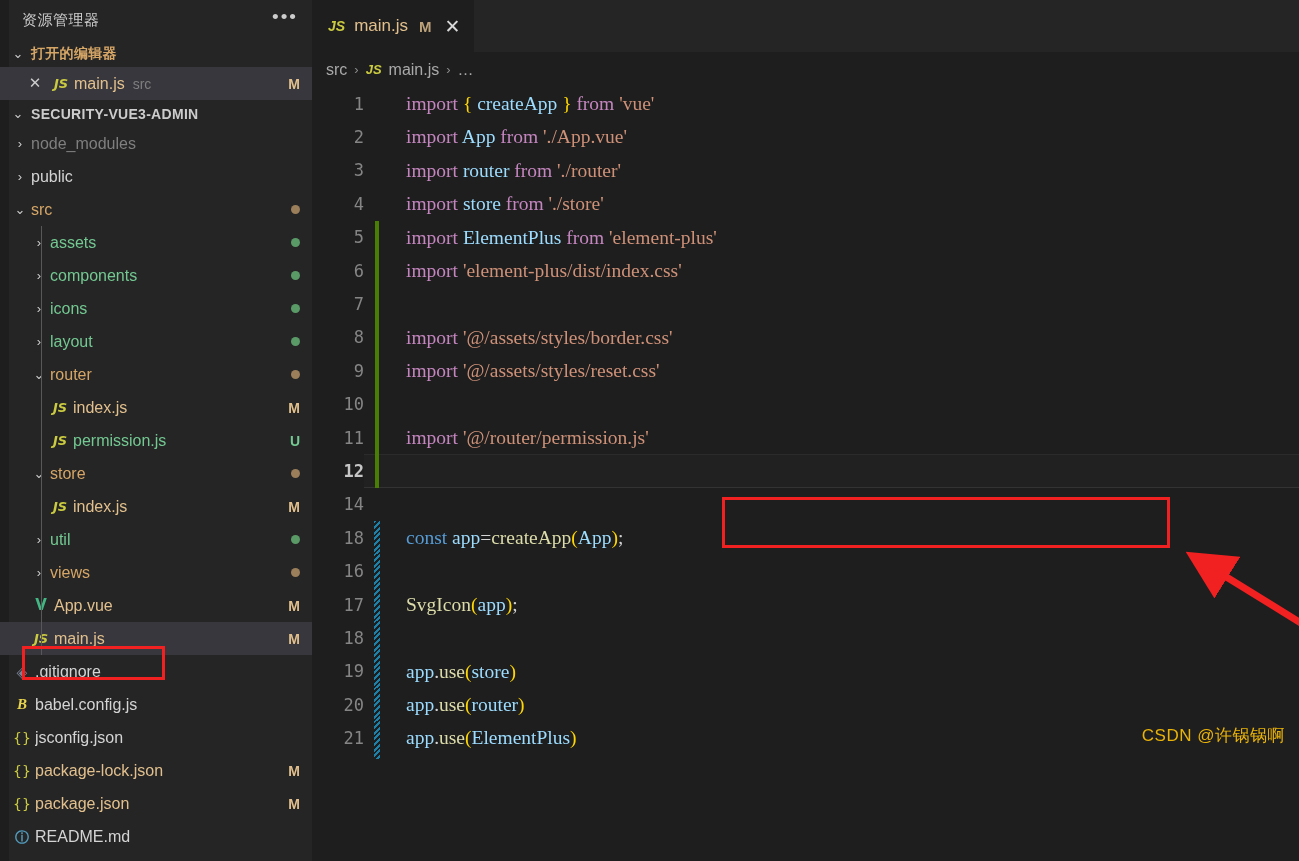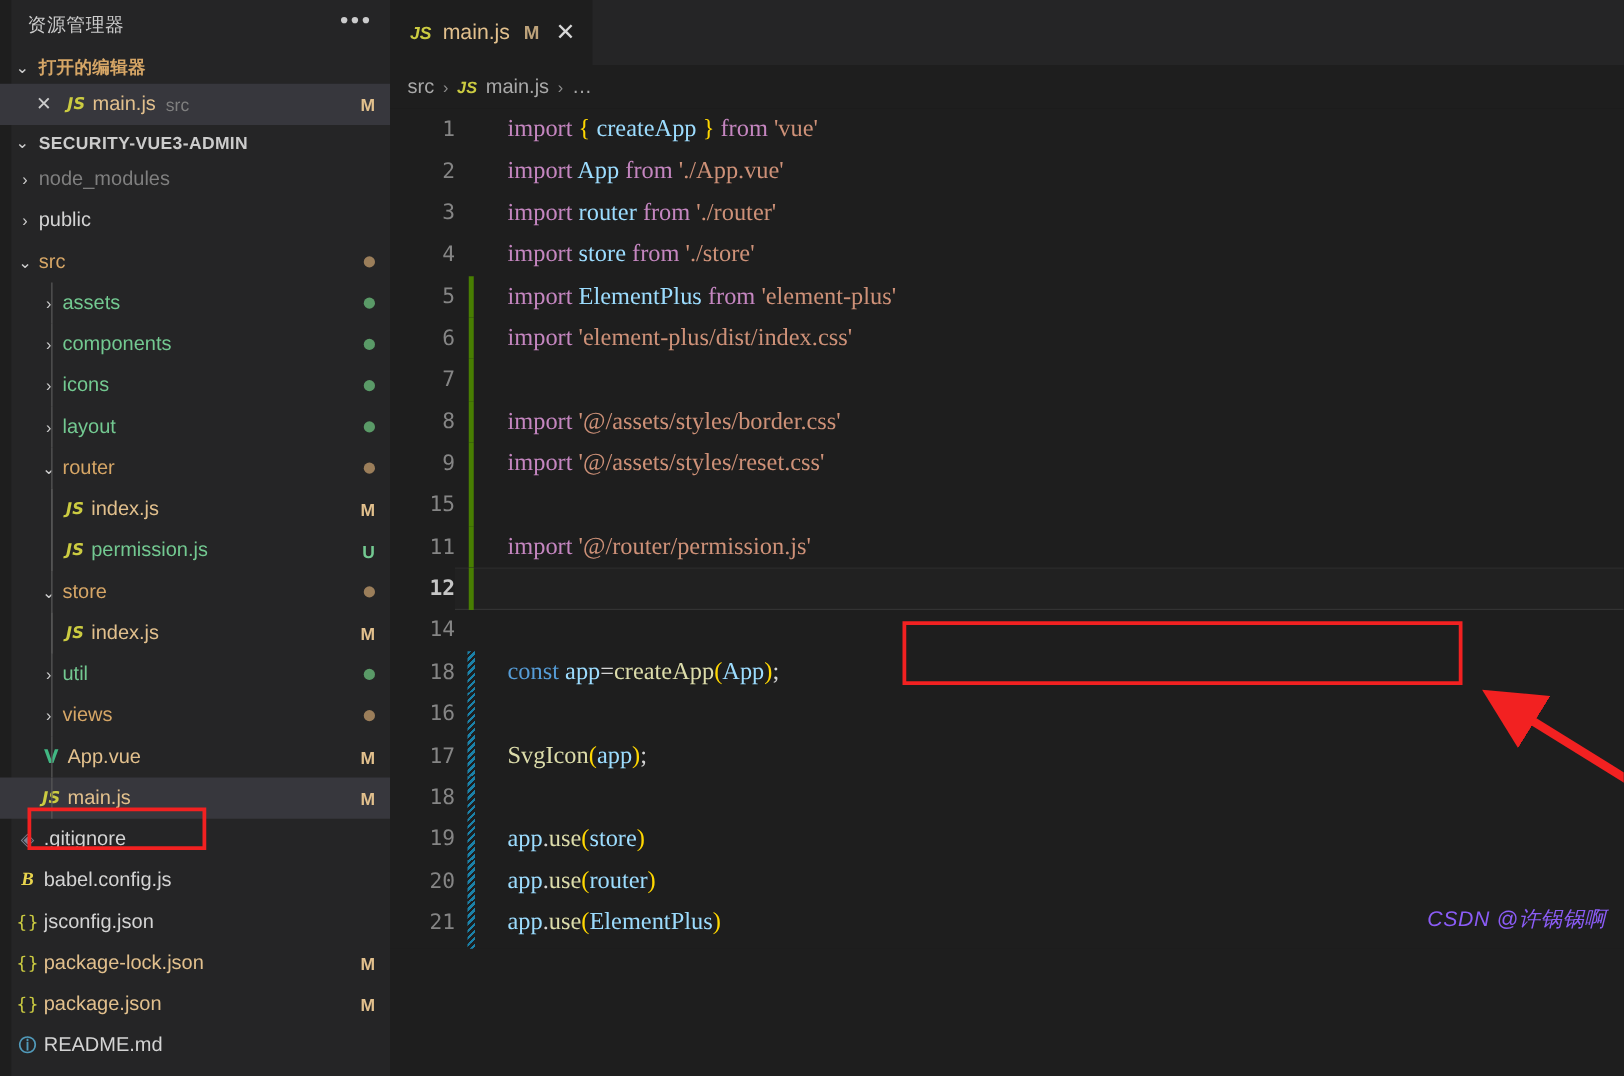--- a/index.html
+++ b/index.html
@@ -126,22 +126,22 @@
   .t-op{color:#d4d4d4;}      
 
   
   .code-redbox{
     position:absolute;left:410px;top:410px;width:448px;height:51px;
     border:3px solid #f22121;box-sizing:border-box;z-index:8;pointer-events:none;
   }
   .arrow-svg{position:absolute;left:860px;top:450px;z-index:8;pointer-events:none;}
 
   .watermark{
-    position:absolute;right:14px;bottom:12px;color:#8b5cf6;font-size:17px;
-    letter-spacing:.5px;z-index:10;font-style:italic;
+    position:absolute;right:14px;bottom:12px;color:#eab308;font-size:17px;
+    letter-spacing:.5px;z-index:10;
   }
 </style>
 </head>
 <body>
 
 <div id="app">
 
   <div class="sidebar">
     <div class="sb-edge"></div>
 
@@ -390,21 +390,21 @@
             <span class="ctext"><span class="t-kw">import</span><span class="t-op"> </span><span class="t-str">'@/assets/styles/border.css'</span></span>
           </div>
           <div class="cline">
             <span class="lnum">9</span>
             <span class="gutter">
               <span class="gut-green"></span>
             </span>
             <span class="ctext"><span class="t-kw">import</span><span class="t-op"> </span><span class="t-str">'@/assets/styles/reset.css'</span></span>
           </div>
           <div class="cline">
-            <span class="lnum">15</span>
+            <span class="lnum">10</span>
             <span class="gutter">
               <span class="gut-green"></span>
             </span>
             <span class="ctext"></span>
           </div>
           <div class="cline">
             <span class="lnum">11</span>
             <span class="gutter">
               <span class="gut-green"></span>
             </span>

